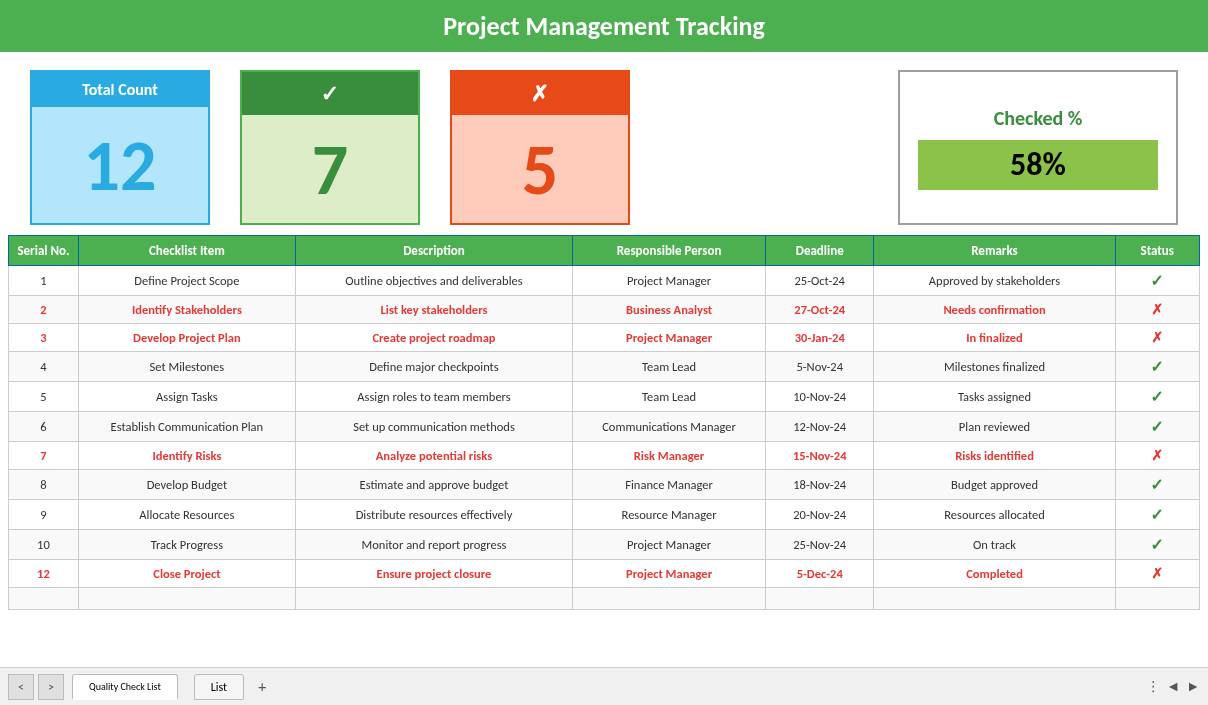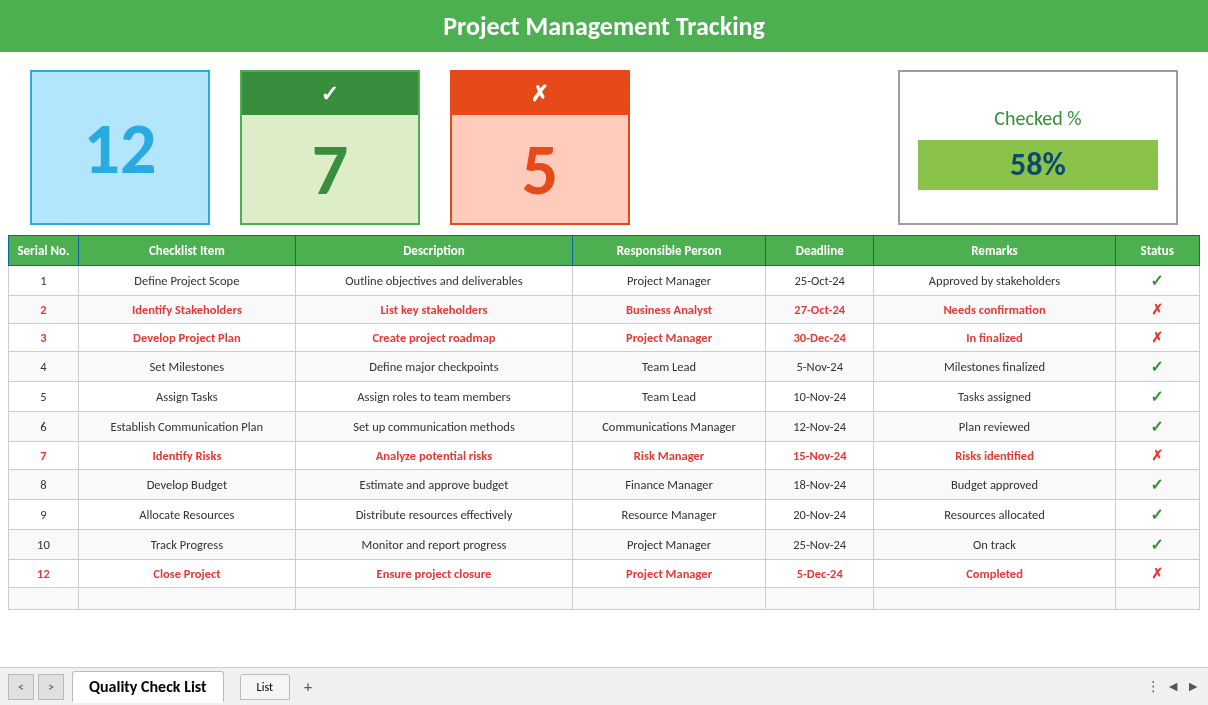--- a/index.html
+++ b/index.html
@@ -107,36 +107,36 @@
       width: 280px;
       height: 155px;
       border: 2px solid #9E9E9E;
       display: flex;
       flex-direction: column;
       align-items: center;
       justify-content: center;
     }
     .card-percent .pct-label {
       color: #388E3C;
-      font-weight: normal;
+      font-weight: bold;
       font-size: 20px;
       margin-bottom: 10px;
     }
     .card-percent .pct-bar-outer {
       width: 240px;
       height: 50px;
       background: #8BC34A;
       display: flex;
       align-items: center;
       justify-content: center;
     }
     .card-percent .pct-value {
       font-size: 32px;
       font-weight: bold;
-      color: #0c4a6e;
+      color: #000000;
     }
 
     
     .table-wrapper {
       padding: 0 8px;
       overflow-y: auto;
       max-height: 390px;
     }
 
     table {
@@ -208,22 +208,22 @@
       justify-content: center;
       font-size: 12px;
       color: #555;
     }
     .tab-item {
       padding: 5px 16px;
       margin-left: 8px;
       border: 1px solid #bbb;
       border-bottom: none;
       background: #fff;
-      font-weight: bold;
-      font-size: 16px;
+      font-weight: normal;
+      font-size: 10px;
       cursor: pointer;
       border-radius: 3px 3px 0 0;
       text-align: center;
     }
     .tab-item.active {
       background: #fff;
       border-bottom: 2px solid #fff;
     }
     .tab-item-plain {
       padding: 5px 16px;
@@ -254,20 +254,21 @@
     }
   </style>
 </head>
 <body>
 
 <div class="header-bar">Project Management Tracking</div>
 
 <div class="summary-area">
 
   <div class="card-total">
+    <div class="card-header">Total Count</div>
     <div class="card-body">12</div>
   </div>
 
   <div class="card-check">
     <div class="card-header">✓</div>
     <div class="card-body">7</div>
   </div>
 
   <div class="card-cross">
     <div class="card-header">✗</div>
@@ -322,21 +323,21 @@
       <td>Business Analyst</td>
       <td>27-Oct-24</td>
       <td>Needs confirmation</td>
       <td><span class="status-cross">✗</span></td>
     </tr>
         <tr class="row-red">
       <td>3</td>
       <td>Develop Project Plan</td>
       <td>Create project roadmap</td>
       <td>Project Manager</td>
-      <td>30-Dec-24</td>
+      <td>30-Jan-24</td>
       <td>In finalized</td>
       <td><span class="status-cross">✗</span></td>
     </tr>
         <tr>
       <td>4</td>
       <td>Set Milestones</td>
       <td>Define major checkpoints</td>
       <td>Team Lead</td>
       <td>5-Nov-24</td>
       <td>Milestones finalized</td>

